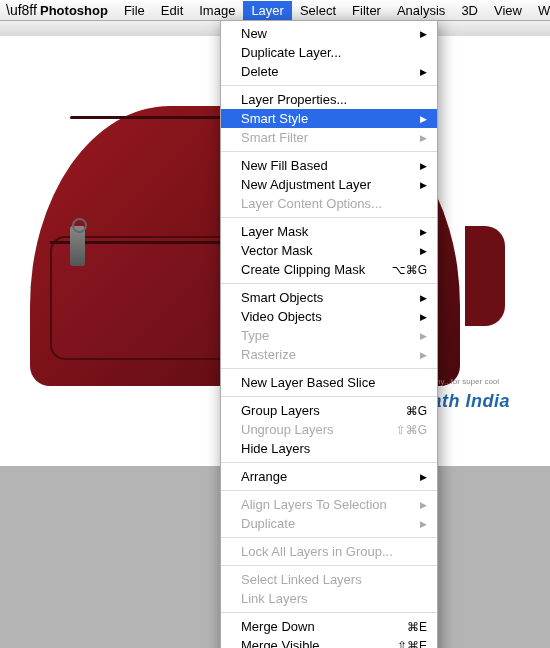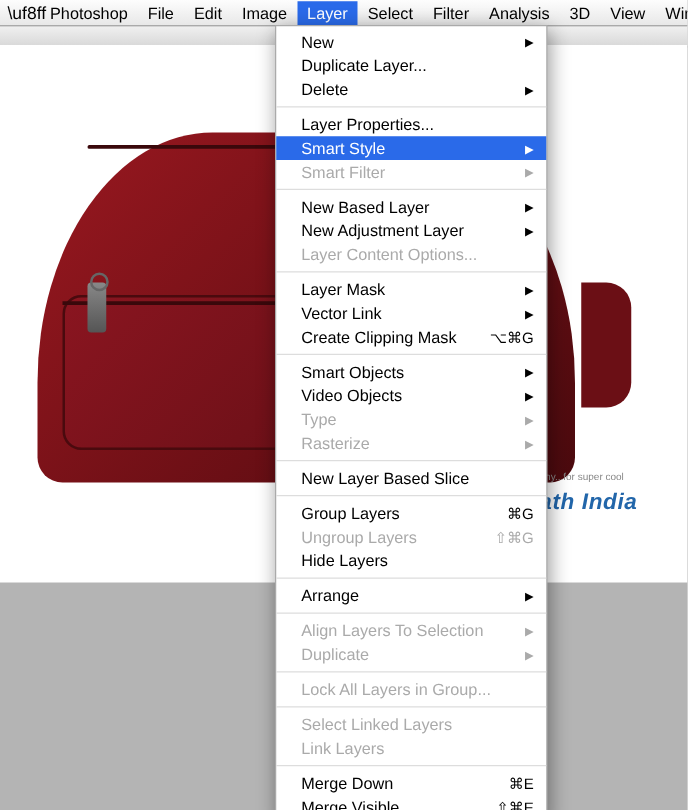--- a/index.html
+++ b/index.html
@@ -1,19 +1,19 @@
 <!DOCTYPE html>
 <html><head>
 <meta charset="utf-8">
 <style>
 body{margin:0;font-family:"Lucida Grande","Helvetica Neue",Arial,sans-serif;font-size:13px;background:#b4b4b4;width:550px;height:648px;overflow:hidden;position:relative}
 .menubar{background:linear-gradient(#fdfdfd,#e8e8e8);height:20px;display:flex;align-items:center;border-bottom:1px solid #aaa;position:relative;z-index:10}
 .apple{width:20px;font-size:14px;padding:0 6px}
 .mi{padding:2px 8px;cursor:default}
-.mi.bold{font-weight:normal}
+.mi.bold{font-weight:bold}
 .mi.open{background:#2a6ae9;color:#fff}
 .toolbar{height:16px;background:linear-gradient(#f0f0f0,#d8d8d8);border-bottom:1px solid #999}
 .canvas-area{position:absolute;top:36px;left:0;right:0;bottom:0;background:#b4b4b4;display:flex;justify-content:center;align-items:flex-start}
 .canvas{width:550px;height:430px;background:#fff;margin-top:0;position:relative;overflow:hidden}
 .bag{position:absolute;left:20px;top:60px;width:470px;height:295px}
 .bag-body{position:absolute;left:10px;top:10px;width:430px;height:280px;background:linear-gradient(135deg,#9a1820,#6b0f15 60%,#4a0a0e);border-radius:140px 140px 20px 20px/200px 200px 20px 20px}
 .bag-handle{position:absolute;right:-15px;top:130px;width:40px;height:100px;background:#6b0f15;border-radius:0 20px 20px 0}
 .bag-handle::after{content:"";position:absolute;left:8px;top:15px;width:14px;height:70px;background:#b4b4b4;border-radius:10px;opacity:0}
 .pocket{position:absolute;left:30px;top:140px;width:380px;height:120px;border:2px solid #4a0a0e;border-radius:15px;background:linear-gradient(135deg,#8a1520,#5a0d12)}
 .zipper{position:absolute;left:30px;top:145px;width:380px;height:3px;background:#3a080b}
@@ -100,37 +100,37 @@
     <div class="dd-item highlighted">
       <span class="dd-label">Smart Style</span>
       <span class="dd-arrow">▶</span>
     </div>
     <div class="dd-item disabled">
       <span class="dd-label">Smart Filter</span>
       <span class="dd-arrow">▶</span>
     </div>
     <div class="dd-sep"></div>
     <div class="dd-item">
-      <span class="dd-label">New Based Layer</span>
+      <span class="dd-label">New Fill Based</span>
       <span class="dd-arrow">▶</span>
     </div>
     <div class="dd-item">
       <span class="dd-label">New Adjustment Layer</span>
       <span class="dd-arrow">▶</span>
     </div>
     <div class="dd-item disabled">
       <span class="dd-label">Layer Content Options...</span>
     </div>
     <div class="dd-sep"></div>
     <div class="dd-item">
       <span class="dd-label">Layer Mask</span>
       <span class="dd-arrow">▶</span>
     </div>
     <div class="dd-item">
-      <span class="dd-label">Vector Link</span>
+      <span class="dd-label">Vector Mask</span>
       <span class="dd-arrow">▶</span>
     </div>
     <div class="dd-item">
       <span class="dd-label">Create Clipping Mask</span>
       <span class="dd-shortcut">⌥⌘G</span>
     </div>
     <div class="dd-sep"></div>
     <div class="dd-item">
       <span class="dd-label">Smart Objects</span>
       <span class="dd-arrow">▶</span>

